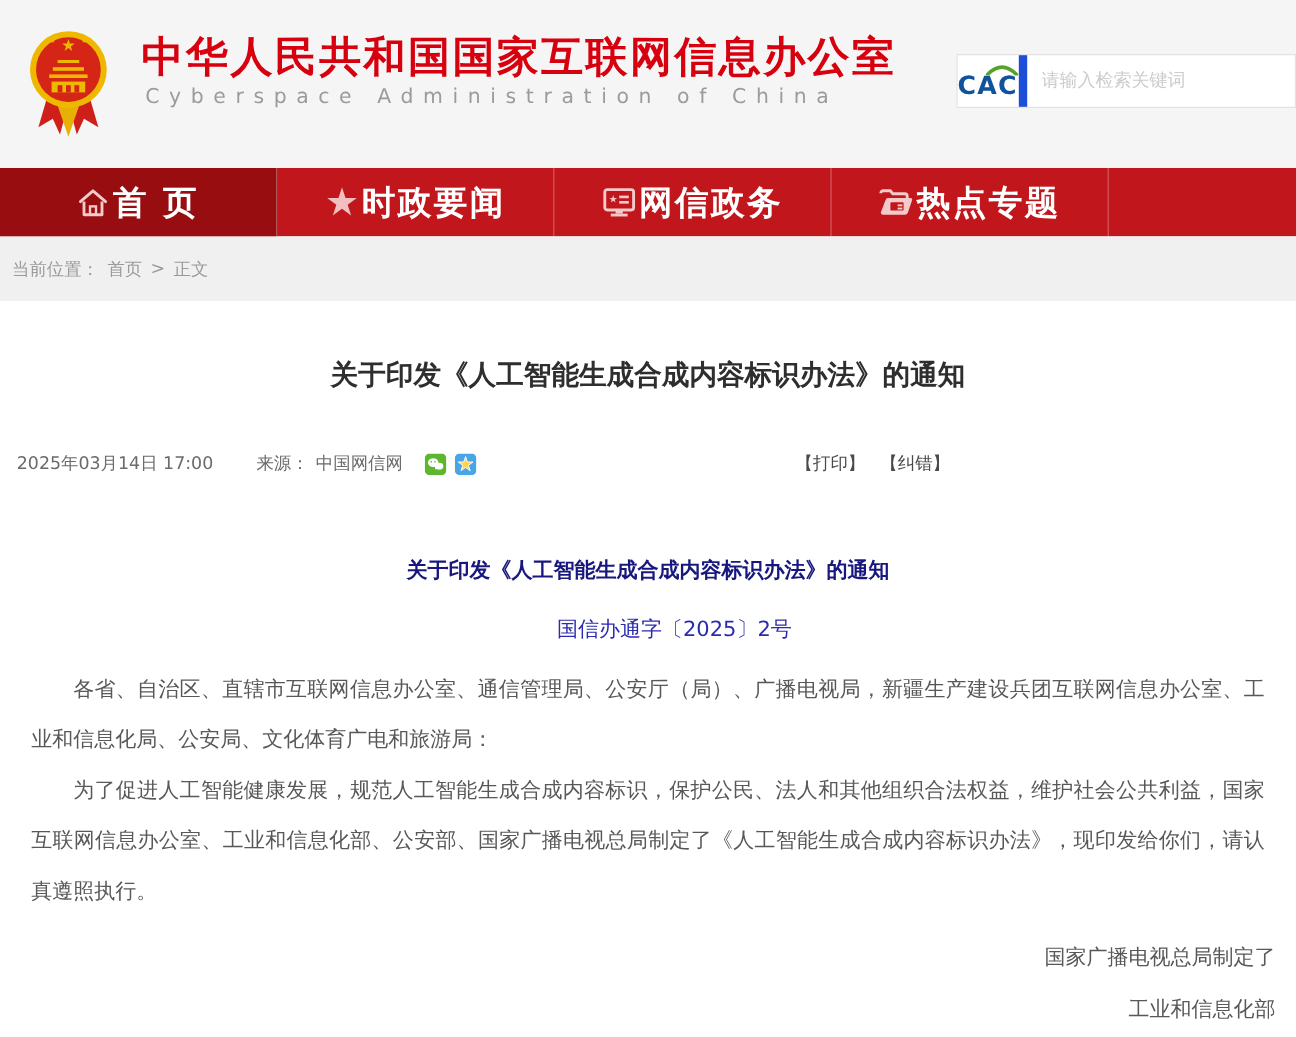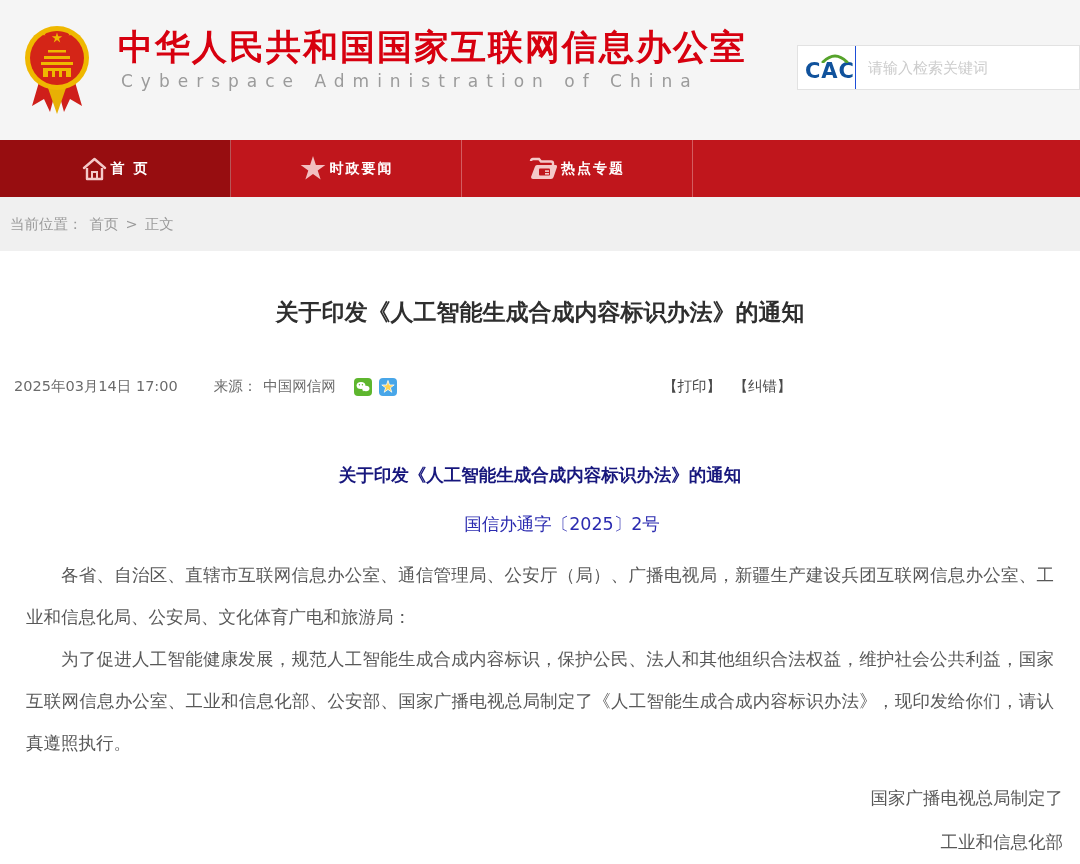--- a/index.html
+++ b/index.html
@@ -8,31 +8,31 @@
 
   
   .header { position:relative; height:140px; background:#f5f5f5; }
   .emblem { position:absolute; left:24px; top:22px; width:66px; height:94px; }
   .site-title { position:absolute; left:118px; top:24px; font-size:35px; font-weight:bold;
                 color:#d7000f; letter-spacing:2px; white-space:nowrap; }
   .site-subtitle { position:absolute; left:121px; top:71px; font-size:17px; color:#9b9b9b;
                    letter-spacing:8px; white-space:nowrap; }
   .search-box { position:absolute; left:797px; top:45px; width:283px; height:45px;
                 background:#fff; border:1px solid #e2e2e2; display:flex; align-items:stretch; }
-  .search-logo { width:72px; border-right:1px solid #1d4ed8; display:flex; align-items:center;
-                 justify-content:flex-end; position:relative; }
+  .search-logo { width:72px; border-right:7px solid #1d4ed8; display:flex; align-items:center;
+                 justify-content:flex-start; position:relative; }
   .cac-text { font-size:21px; font-weight:800; color:#10529c; letter-spacing:1px; margin-top:6px; }
   .cac-arc { position:absolute; top:7px; left:23px; }
   .search-input { flex:1; border:none; outline:none; font-size:15px; color:#333; padding:0 12px; background:transparent; }
   .search-input::placeholder { color:#ccc; }
 
   
   .nav { display:flex; height:57px; background:#c0161c; overflow:hidden; }
   .nav-item { flex:0 0 231px; display:flex; align-items:center; justify-content:center; gap:3px;
-              color:#fff; font-size:14px; font-weight:bold; letter-spacing:2px;
+              color:#fff; font-size:28px; font-weight:bold; letter-spacing:2px;
               border-right:1px solid rgba(255,255,255,.30); cursor:pointer; white-space:nowrap; }
   .nav-item.active { background:#970d10; }
   .nav-item svg { flex:0 0 auto; }
 
   
   .breadcrumb { height:54px; background:#f0f0f0; display:flex; align-items:center;
                 padding-left:10px; font-size:14.5px; color:#9a9a9a; gap:7px; }
   .breadcrumb .crumb-link { cursor:pointer; }
 
   
@@ -103,20 +103,31 @@
     </svg>
     <span>首 页</span>
   </div>
   <div class="nav-item">
     <svg width="28" height="27" viewBox="0 0 28 27">
       <polygon points="0,-1 0.2245,-0.309 0.951,-0.309 0.363,0.118 0.588,0.809 0,0.382 -0.588,0.809 -0.363,0.118 -0.951,-0.309 -0.2245,-0.309" transform="translate(14,14) scale(13)" fill="#f2bfc0"></polygon>
     </svg>
     <span>时政要闻</span>
   </div>
   <div class="nav-item">
+    <svg width="28" height="27" viewBox="0 0 28 27">
+      <rect x="2" y="3" width="24" height="17" rx="2" fill="none" stroke="#f4c9c9" stroke-width="2.4"></rect>
+      <polygon points="0,-1 0.2245,-0.309 0.951,-0.309 0.363,0.118 0.588,0.809 0,0.382 -0.588,0.809 -0.363,0.118 -0.951,-0.309 -0.2245,-0.309" transform="translate(9,11) scale(3.4)" fill="#f4c9c9"></polygon>
+      <rect x="14" y="8" width="8" height="2.2" fill="#f4c9c9"></rect>
+      <rect x="14" y="12.5" width="8" height="2.2" fill="#f4c9c9"></rect>
+      <rect x="11" y="20" width="6" height="3" fill="#f4c9c9"></rect>
+      <rect x="7" y="23" width="14" height="2.4" fill="#f4c9c9"></rect>
+    </svg>
+    <span>网信政务</span>
+  </div>
+  <div class="nav-item">
     <svg width="29" height="26" viewBox="0 0 29 26">
       <path d="M2 5 Q2 3 4 3 L10 3 L12 5.5 L22 5.5 Q24 5.5 24 7.5 L24 9" fill="none" stroke="#f4c9c9" stroke-width="2.4"></path>
       <path d="M2 5 L2 21 Q2 23 4 23 L22 23 Q24 23 24.6 21 L28 11 Q28.6 9 26.6 9 L8 9 Q6.4 9 5.8 11 L2 21" fill="#f4c9c9"></path>
       <rect x="10" y="12.5" width="11" height="7" rx="1" fill="#c0161c"></rect>
       <rect x="16" y="14.3" width="4" height="1.6" fill="#f4c9c9"></rect>
       <rect x="16" y="17" width="4" height="1.6" fill="#f4c9c9"></rect>
     </svg>
     <span>热点专题</span>
   </div>
 </div>

